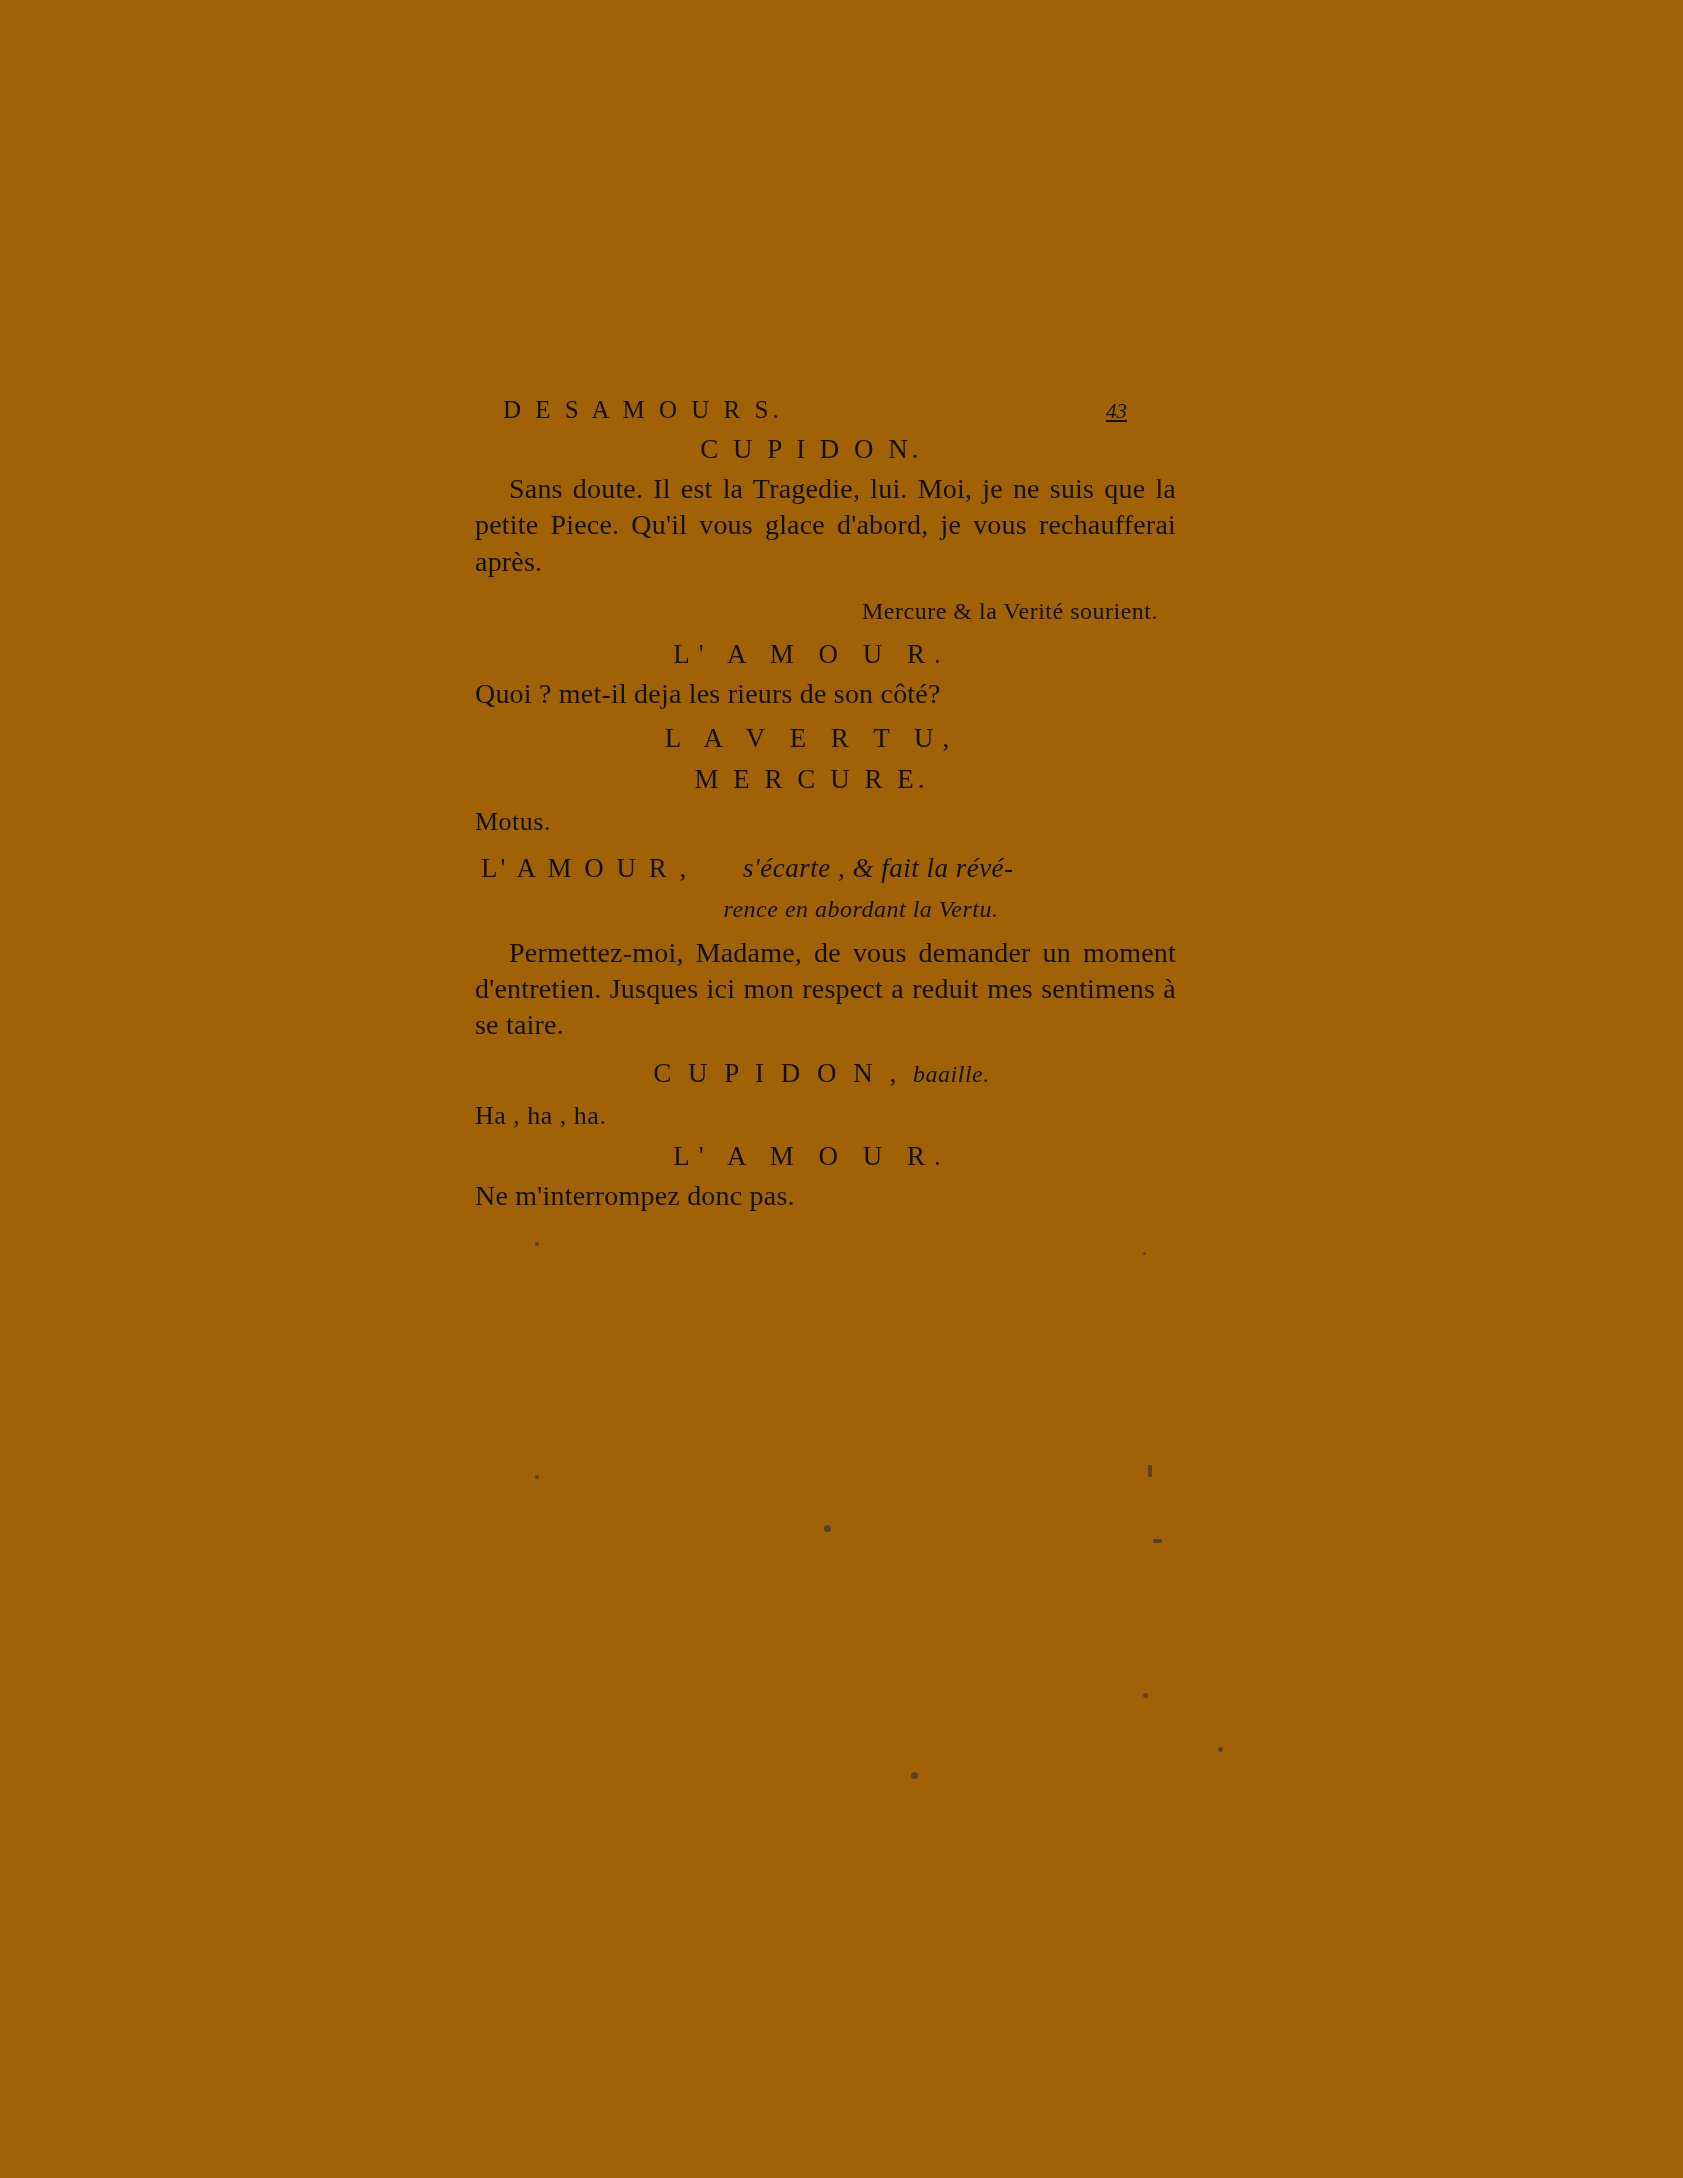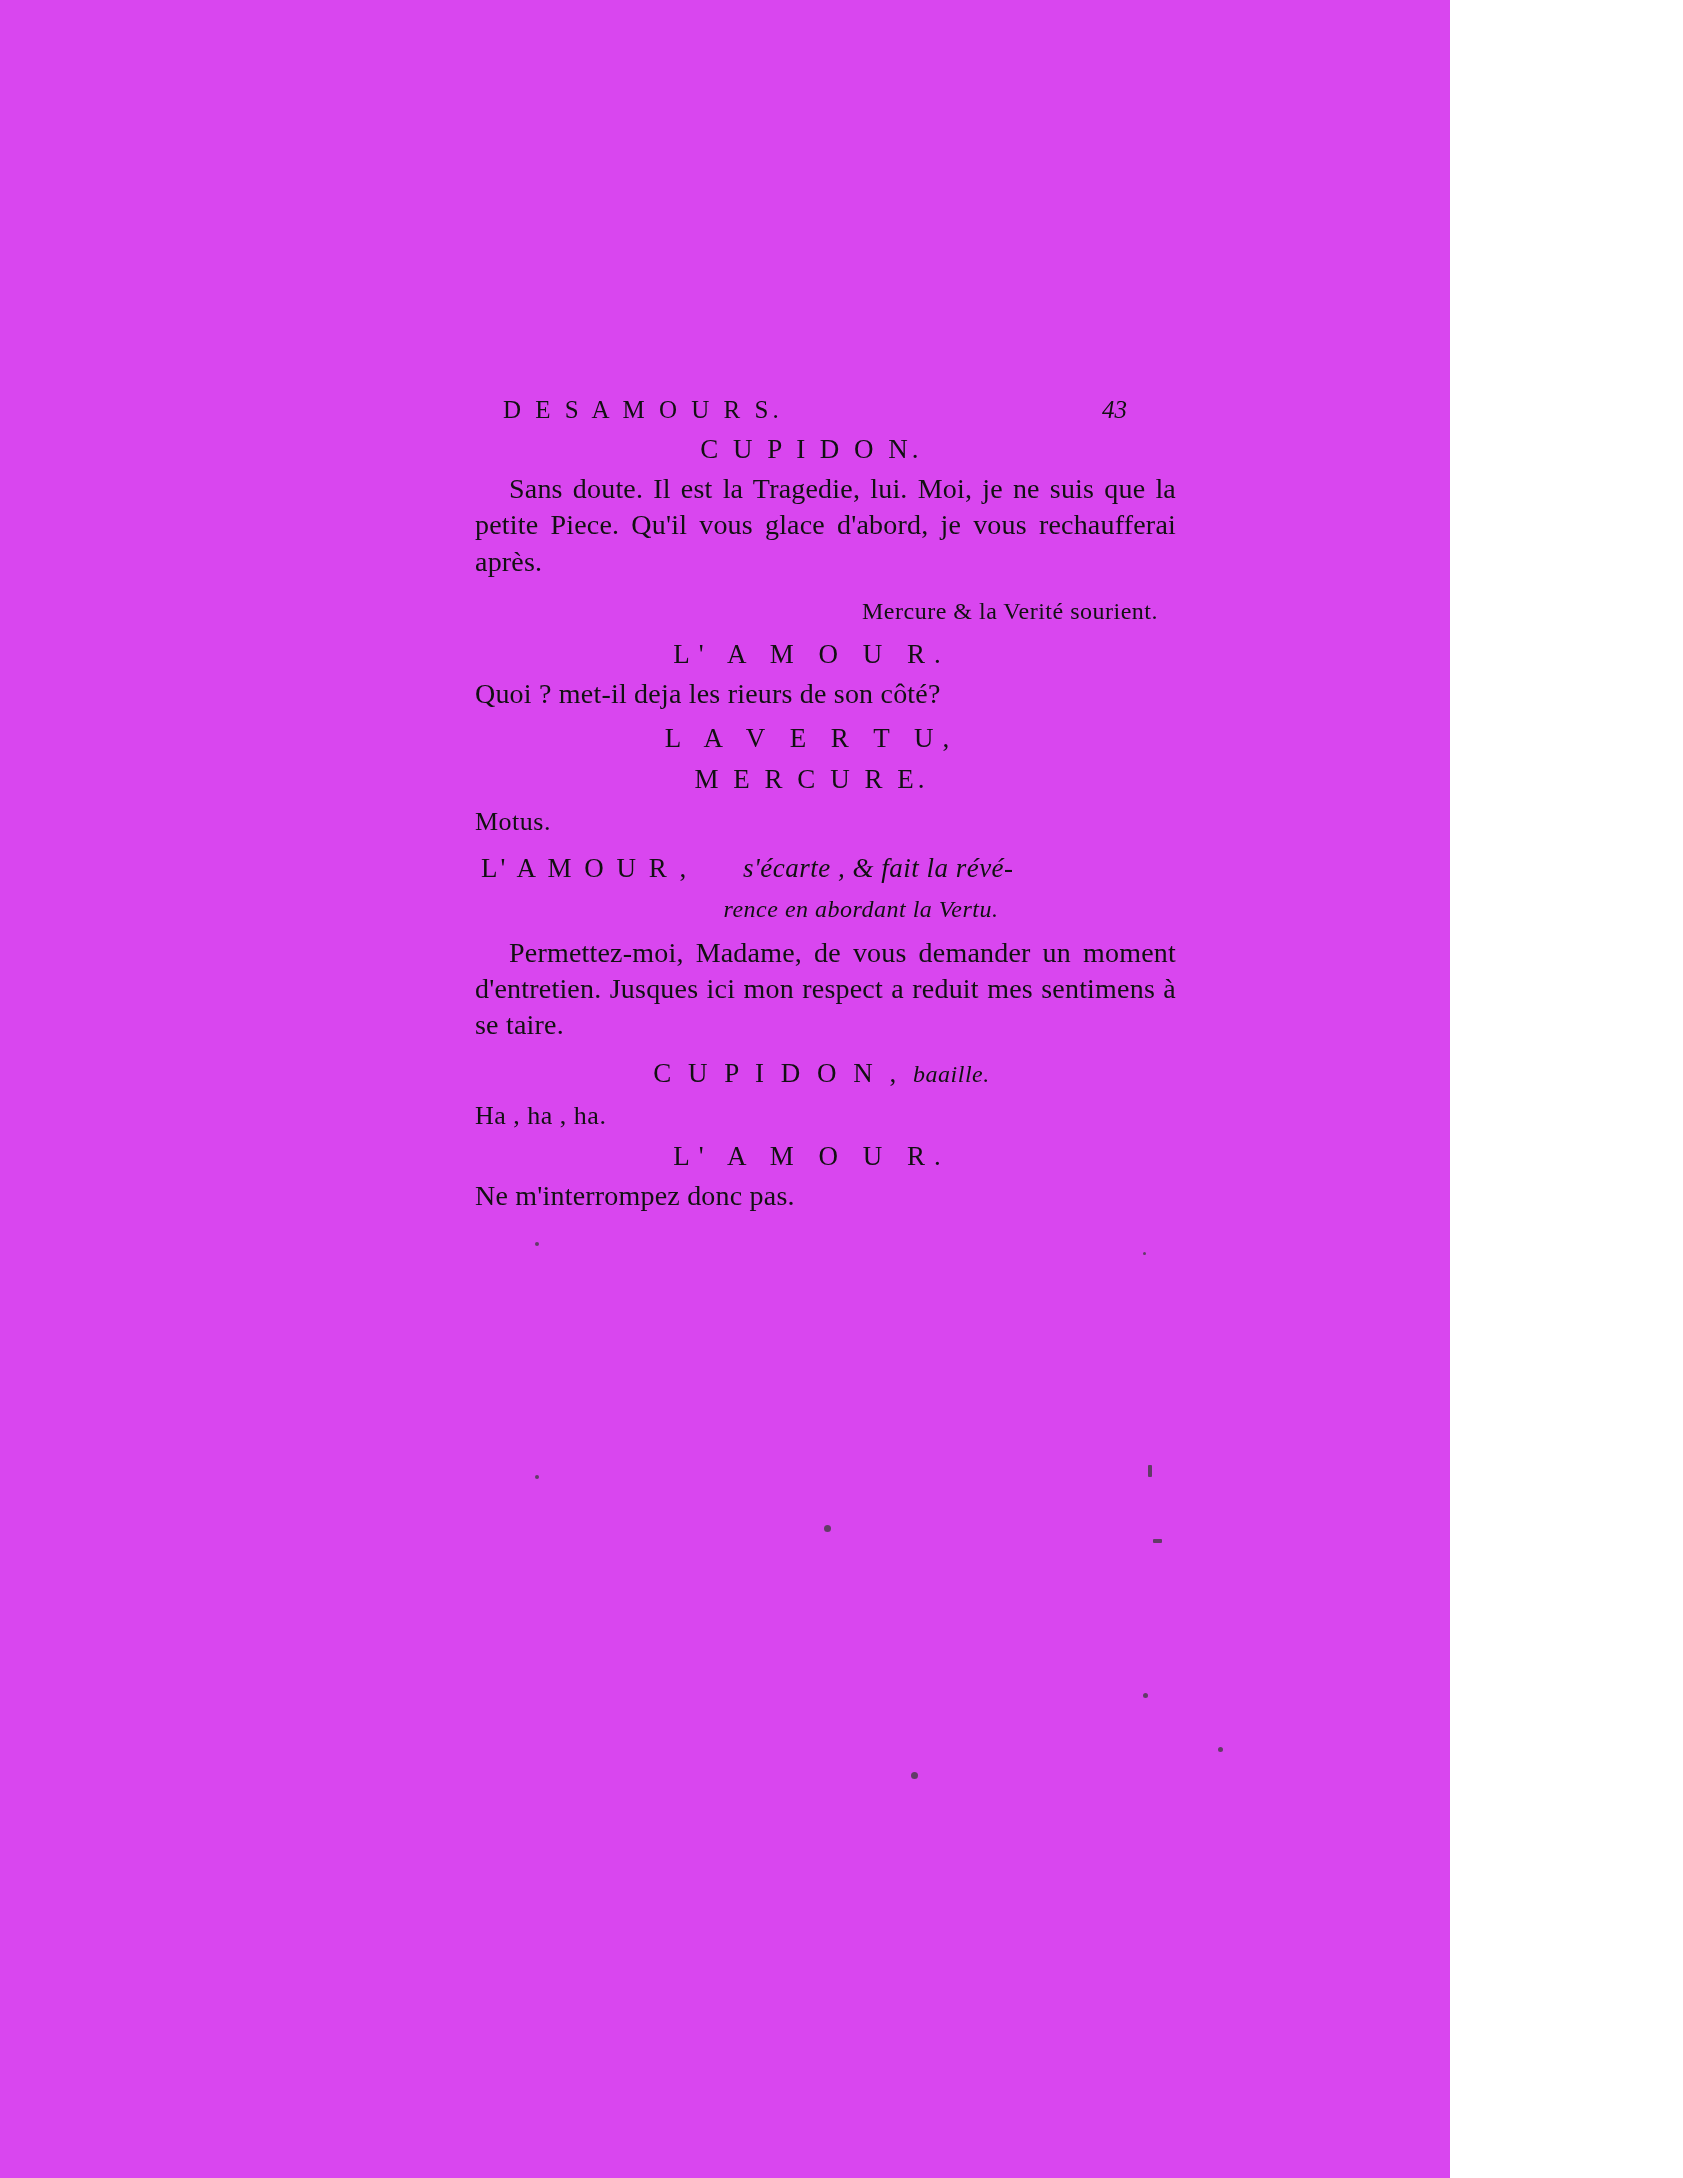--- a/index.html
+++ b/index.html
@@ -14,23 +14,23 @@
     font-family: "Liberation Serif", serif;
     color: #111111;
     overflow: hidden;
   }
 
   
   #page {
     position: absolute;
     left: 0;
     top: 0;
-    width: 1450px;
+    width: 1683px;
     height: 2178px;
-    background: #d946ef;
+    background: #a16207;
   }
 
   
   #textblock {
     position: absolute;
     left: 475px;
     top: 396px;
     width: 713px;
   }
 
@@ -42,24 +42,25 @@
     letter-spacing: 3px;
     margin: 0 0 6px 0;
     padding-left: 28px;
     font-family: "Liberation Serif", serif;
   }
   .running-head .rh-title {
     font-variant: small-caps;
     letter-spacing: 4px;
   }
   .running-head .rh-page {
-    font-size: 25px;
+    font-size: 21px;
     letter-spacing: 0px;
     padding-right: 61px;
     font-style: italic;
+    text-decoration: underline;
   }
 
   .speaker {
     text-align: center;
     font-size: 27px;
     letter-spacing: 5px;
     margin: 10px 0 6px 0;
     padding-right: 40px;
   }
   .speaker.tight {

